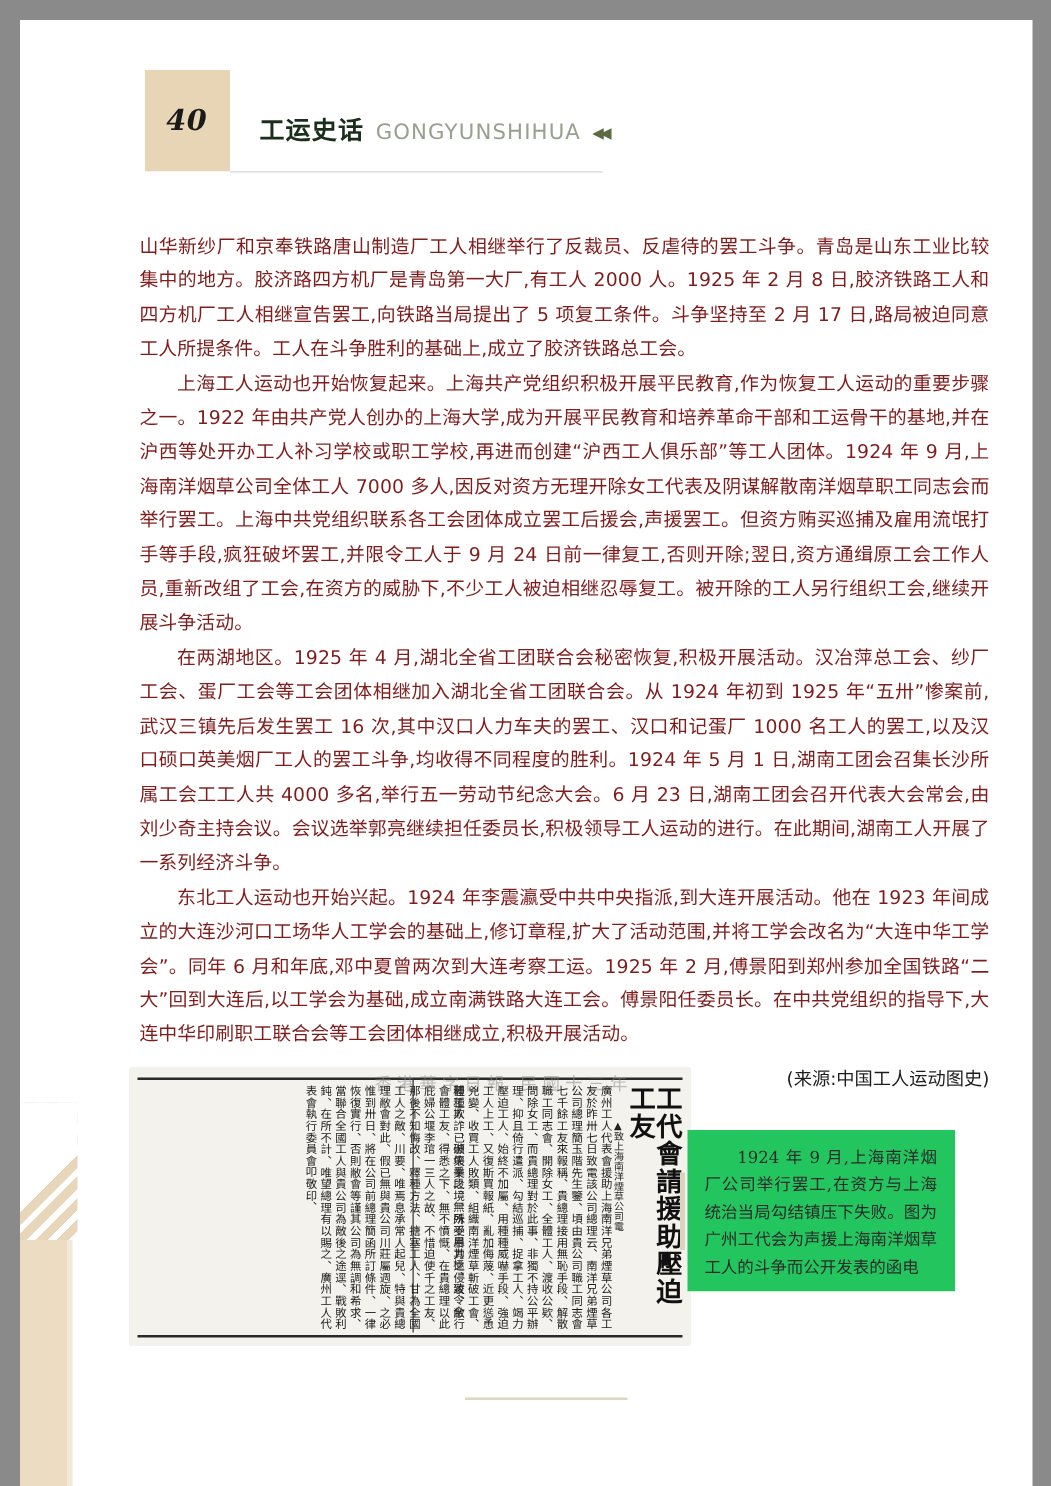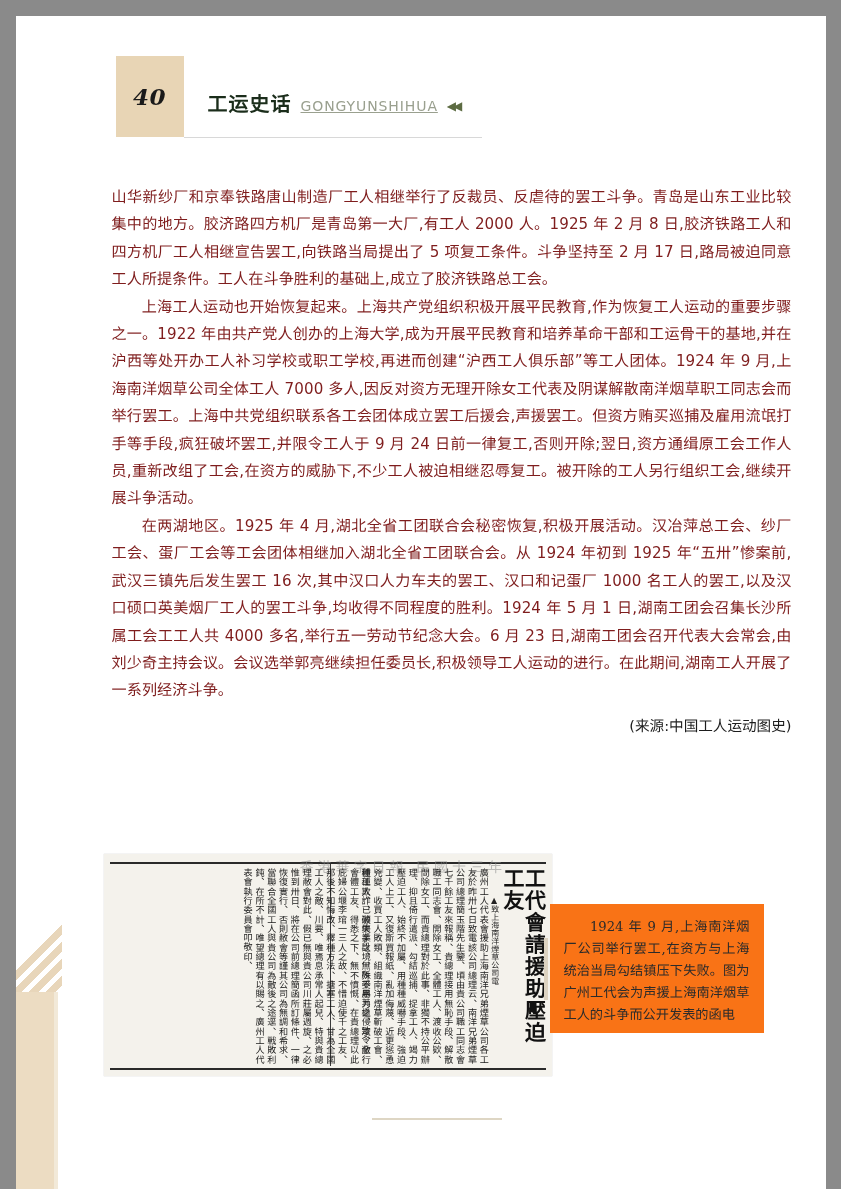--- a/index.html
+++ b/index.html
@@ -55,24 +55,23 @@
   }
   .header-title {
     font-family: Liberation Sans, sans-serif;
     font-weight: bold;
     font-size: 20px;
     color: #1b2d1b;
     letter-spacing: 1px;
   }
   .header-pinyin {
     font-family: "DejaVu Sans", "Liberation Sans", sans-serif;
-    font-size: 14px;
+    font-size: 17px;
     color: #9aa08f;
     letter-spacing: 0.9px;
-    text-decoration: underline;
   }
   .header-arrows {
     color: #5c6b42;
     font-size: 12px;
     line-height: 1;
     letter-spacing: -3px;
     position: relative;
     top: -1px;
   }
   .header-rule {
@@ -204,21 +203,21 @@
     opacity: 0.55;
   }
 
   
   .caption-box {
     position: absolute;
     left: 534px;
     top: 888px;
     width: 214px;
     height: 129px;
-    background: #f97316;
+    background: #22c55e;
     padding: 12px 14px 10px 14px;
     box-sizing: border-box;
   }
   .caption-text {
     font-family: "DejaVu Serif", "Liberation Serif", serif;
     font-size: 13.2px;
     line-height: 22px;
     color: #2b2b2b;
     text-indent: 2em;
     text-align: justify;
@@ -324,20 +323,21 @@
     <span class="header-title">工运史话</span>
     <span class="header-pinyin">GONGYUNSHIHUA</span>
     <span class="header-arrows">◀◀</span>
   </div>
   <div class="header-rule"></div>
 
   <div class="article">
     <p>山华新纱厂和京奉铁路唐山制造厂工人相继举行了反裁员、反虐待的罢工斗争。青岛是山东工业比较集中的地方。胶济路四方机厂是青岛第一大厂,有工人 2000 人。1925 年 2 月 8 日,胶济铁路工人和四方机厂工人相继宣告罢工,向铁路当局提出了 5 项复工条件。斗争坚持至 2 月 17 日,路局被迫同意工人所提条件。工人在斗争胜利的基础上,成立了胶济铁路总工会。</p>
     <p class="indent">上海工人运动也开始恢复起来。上海共产党组织积极开展平民教育,作为恢复工人运动的重要步骤之一。1922 年由共产党人创办的上海大学,成为开展平民教育和培养革命干部和工运骨干的基地,并在沪西等处开办工人补习学校或职工学校,再进而创建“沪西工人俱乐部”等工人团体。1924 年 9 月,上海南洋烟草公司全体工人 7000 多人,因反对资方无理开除女工代表及阴谋解散南洋烟草职工同志会而举行罢工。上海中共党组织联系各工会团体成立罢工后援会,声援罢工。但资方贿买巡捕及雇用流氓打手等手段,疯狂破坏罢工,并限令工人于 9 月 24 日前一律复工,否则开除;翌日,资方通缉原工会工作人员,重新改组了工会,在资方的威胁下,不少工人被迫相继忍辱复工。被开除的工人另行组织工会,继续开展斗争活动。</p>
     <p class="indent">在两湖地区。1925 年 4 月,湖北全省工团联合会秘密恢复,积极开展活动。汉冶萍总工会、纱厂工会、蛋厂工会等工会团体相继加入湖北全省工团联合会。从 1924 年初到 1925 年“五卅”惨案前,武汉三镇先后发生罢工 16 次,其中汉口人力车夫的罢工、汉口和记蛋厂 1000 名工人的罢工,以及汉口硕口英美烟厂工人的罢工斗争,均收得不同程度的胜利。1924 年 5 月 1 日,湖南工团会召集长沙所属工会工工人共 4000 多名,举行五一劳动节纪念大会。6 月 23 日,湖南工团会召开代表大会常会,由刘少奇主持会议。会议选举郭亮继续担任委员长,积极领导工人运动的进行。在此期间,湖南工人开展了一系列经济斗争。</p>
+    <p class="indent">东北工人运动也开始兴起。1924 年李震瀛受中共中央指派,到大连开展活动。他在 1923 年间成立的大连沙河口工场华人工学会的基础上,修订章程,扩大了活动范围,并将工学会改名为“大连中华工学会”。同年 6 月和年底,邓中夏曾两次到大连考察工运。1925 年 2 月,傅景阳到郑州参加全国铁路“二大”回到大连后,以工学会为基础,成立南满铁路大连工会。傅景阳任委员长。在中共党组织的指导下,大连中华印刷职工联合会等工会团体相继成立,积极开展活动。</p>
     <div class="source-line">(来源:中国工人运动图史)</div>
   </div>
 
   <div class="clipping">
     <div class="clip-rule-top"></div>
     <div class="clip-rule-bottom"></div>
     <div class="clip-masthead">香港華字日報  民國十三年</div>
     <div class="clip-divider" style="left:226px;"></div>
     <div class="clip-cols">
       <div class="clip-headline">工代會請援助壓迫工友</div>

